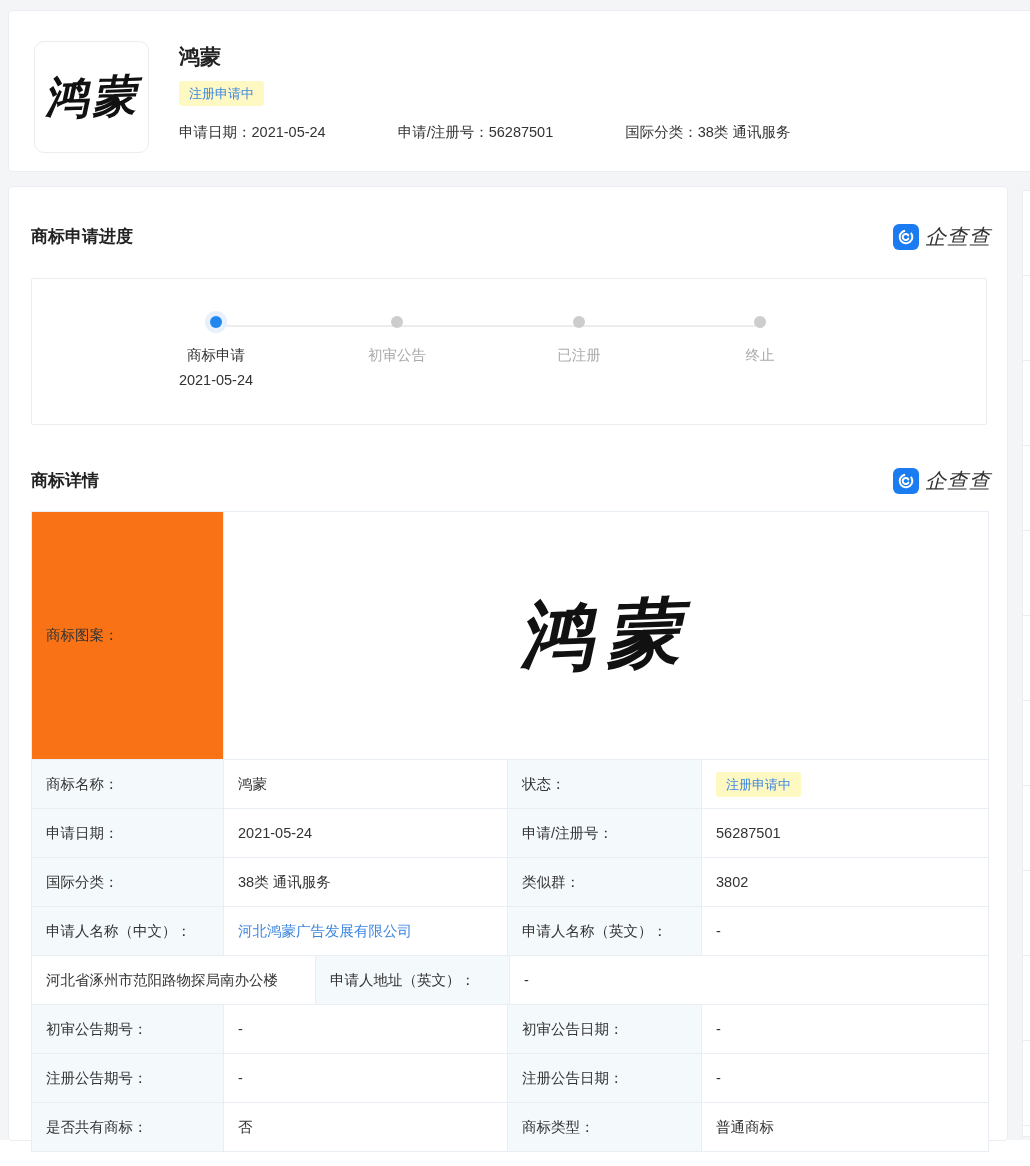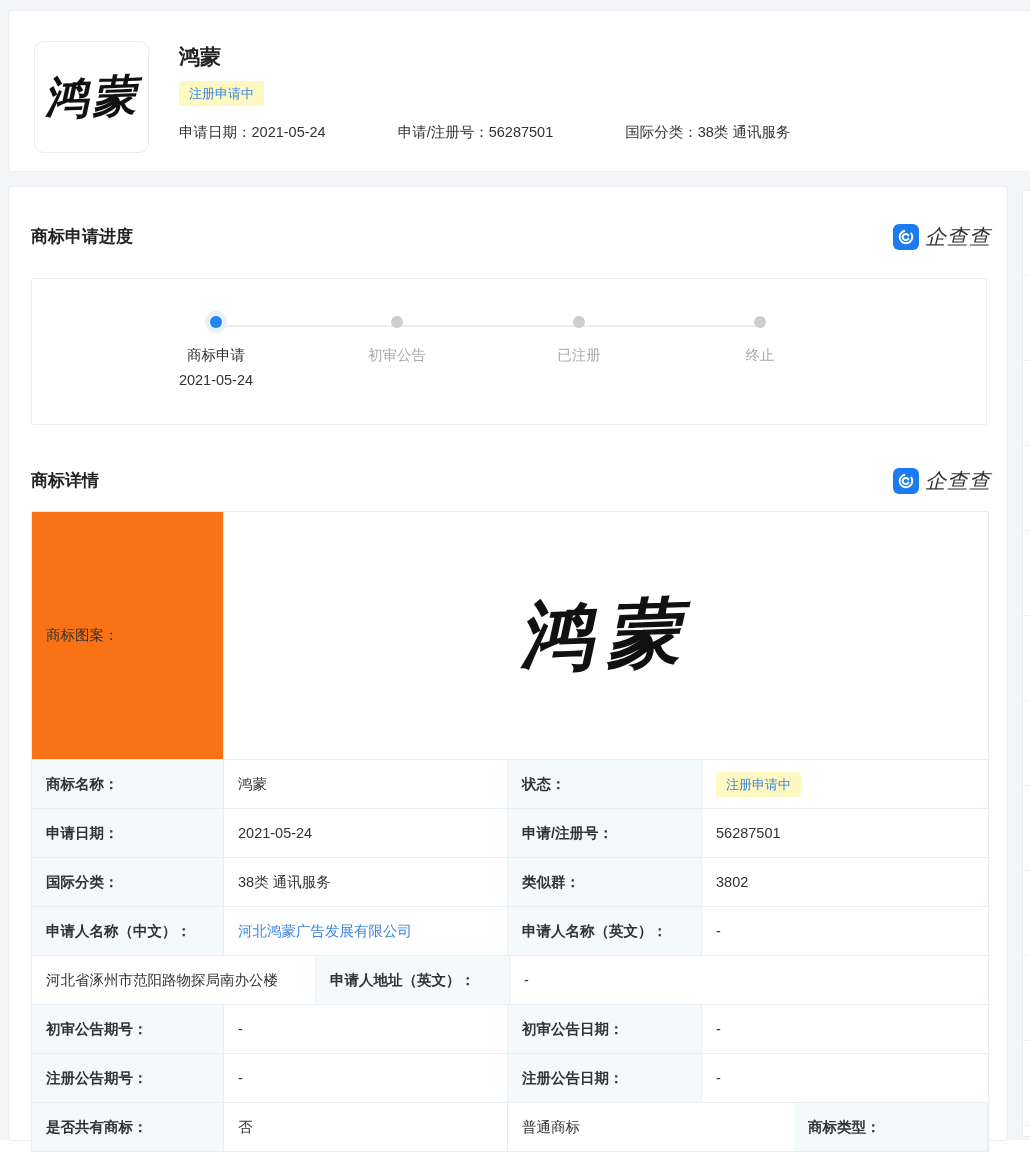--- a/index.html
+++ b/index.html
@@ -41,21 +41,21 @@
   .tl-label{margin-top:18px;font-size:14.5px;}
   .tl-step.active .tl-label{color:#333;}
   .tl-step.inactive .tl-label{color:#aaa;}
   .tl-date{margin-top:7px;font-size:14.5px;color:#333;}
 
   
   .detail-table{position:absolute;left:22px;top:324px;width:956px;border:1px solid #e8eef3;box-sizing:content-box;}
   .t-row{display:flex;border-bottom:1px solid #e8eef3;}
   .t-row:last-child{border-bottom:none;}
   .t-cell{box-sizing:border-box;display:flex;align-items:center;padding:0 14px;font-size:14.5px;min-height:48px;}
-  .t-label{background:#f4f9fc;color:#333;font-weight:bold;}
+  .t-label{background:#f4f9fc;color:#333;}
   .t-label{border-right:1px solid #e8eef3;}
   .t-value{background:#fff;color:#333;}
   .t-value.mid{border-right:1px solid #e8eef3;}
   .w1{width:192px;}.w2{width:284px;}.w3{width:194px;}.w4{width:286px;}
   .img-row{display:flex;border-bottom:1px solid #e8eef3;height:247px;}
   .img-label{width:192px;box-sizing:border-box;background:#f97316;border-right:1px solid #e8eef3;
     display:flex;align-items:center;padding:0 14px;font-size:14.5px;}
   .img-cell{flex:1;display:flex;align-items:center;justify-content:center;background:#fff;}
   .img-cell .calligraphy{font-size:74px;letter-spacing:14px;transform:rotate(-2deg);}
   .link{color:#3d86e0;text-decoration:none;cursor:pointer;}
@@ -178,19 +178,19 @@
       </div>
       <div class="t-row">
         <div class="t-cell t-label w1">注册公告期号：</div>
         <div class="t-cell t-value w2 mid">-</div>
         <div class="t-cell t-label w3">注册公告日期：</div>
         <div class="t-cell t-value w4">-</div>
       </div>
       <div class="t-row">
         <div class="t-cell t-label w1">是否共有商标：</div>
         <div class="t-cell t-value w2 mid">否</div>
+        <div class="t-cell t-label w3">商标类型：</div>
         <div class="t-cell t-value w4">普通商标</div>
-        <div class="t-cell t-label w3">商标类型：</div>
       </div>
     </div>
 </div>
 
 <div class="sliver"></div>
 
 </body></html>

